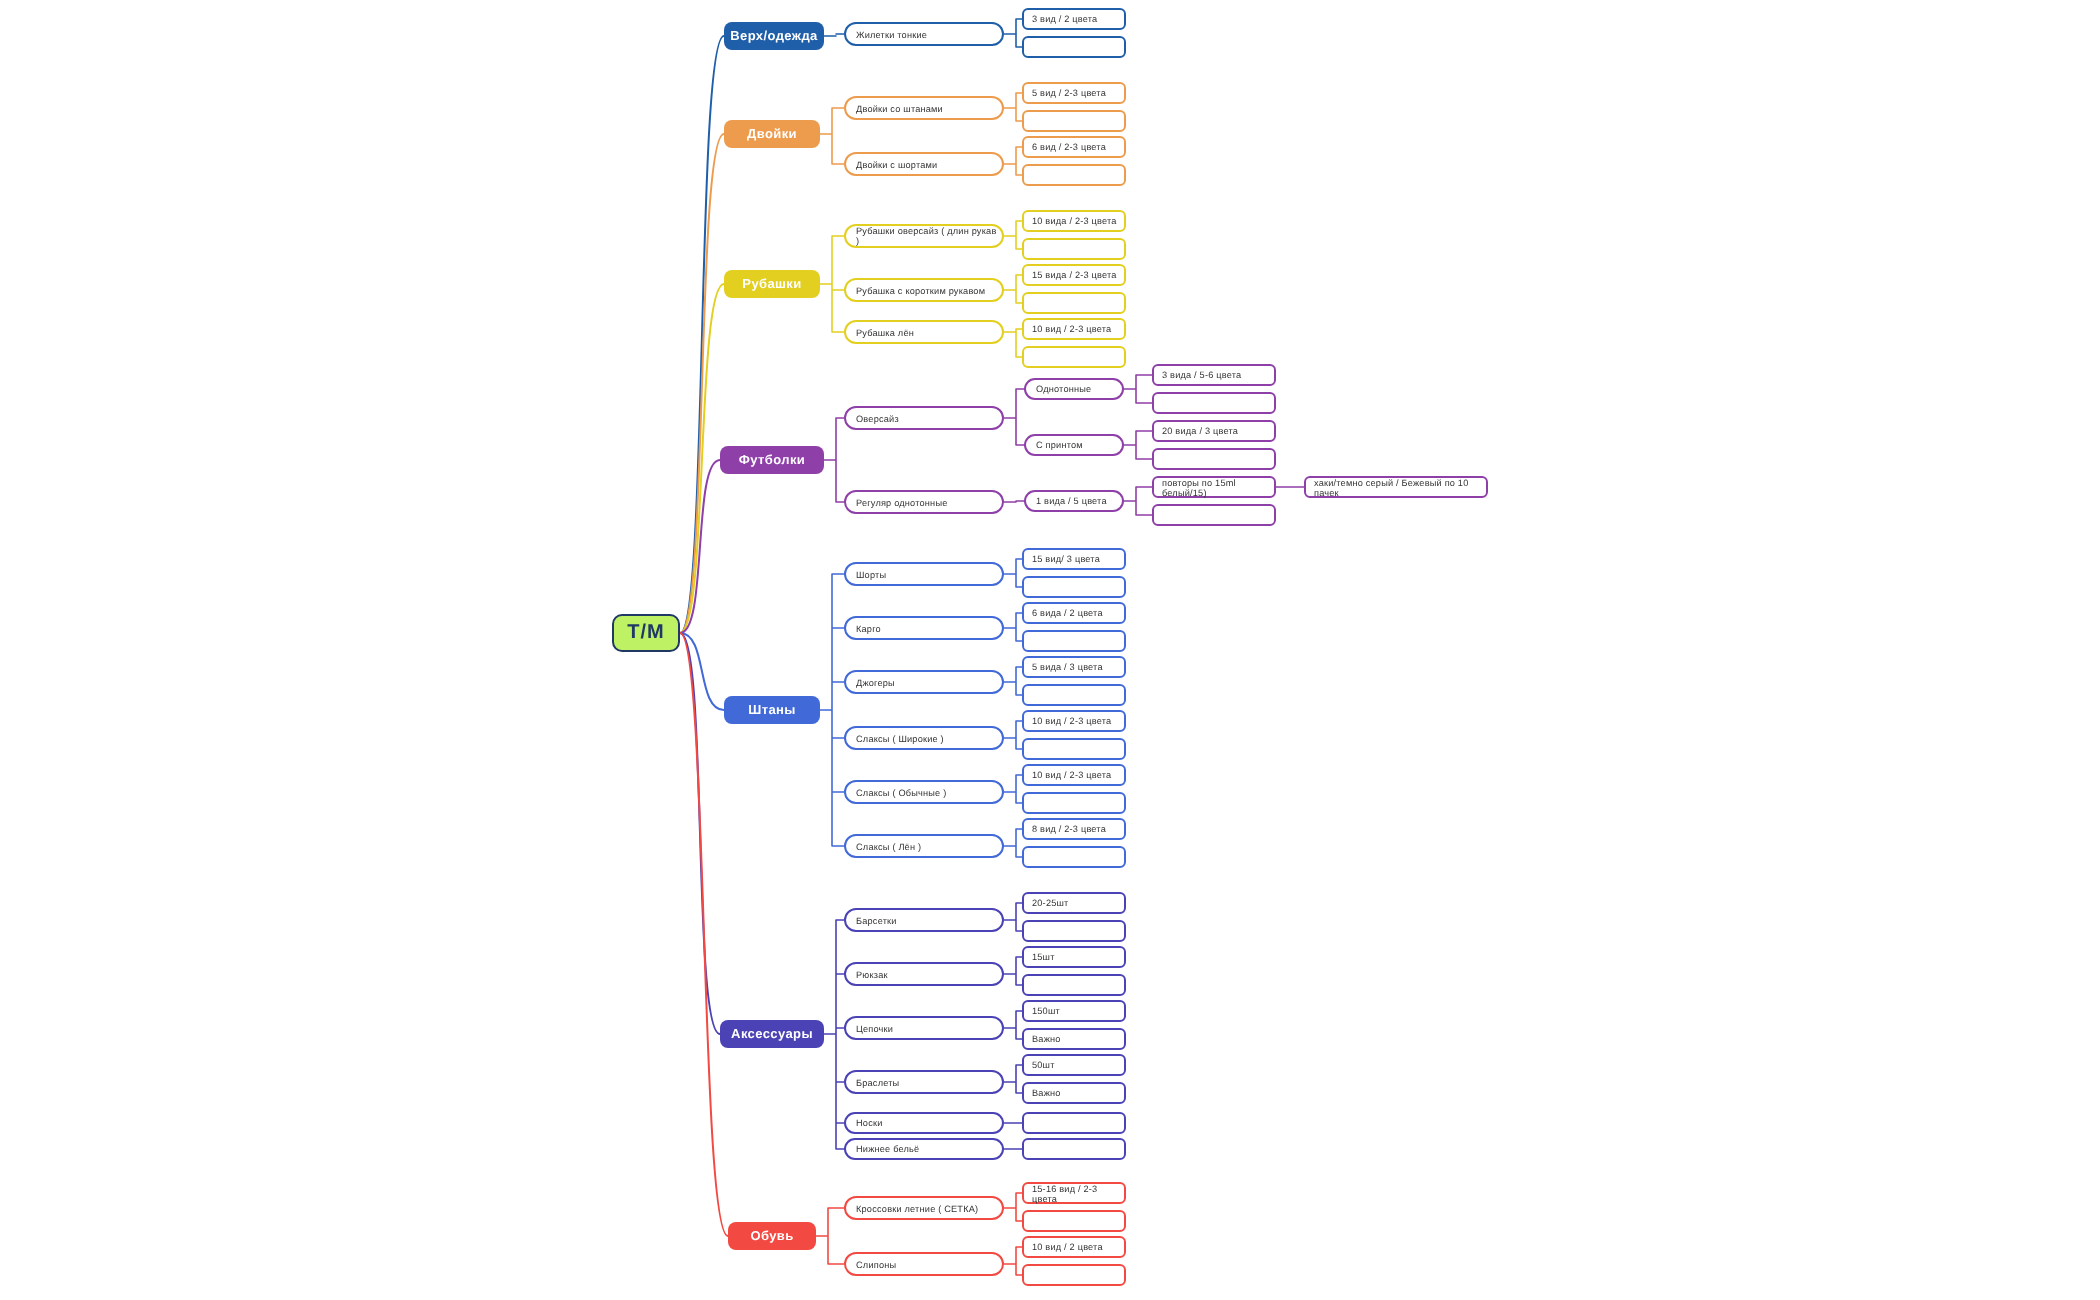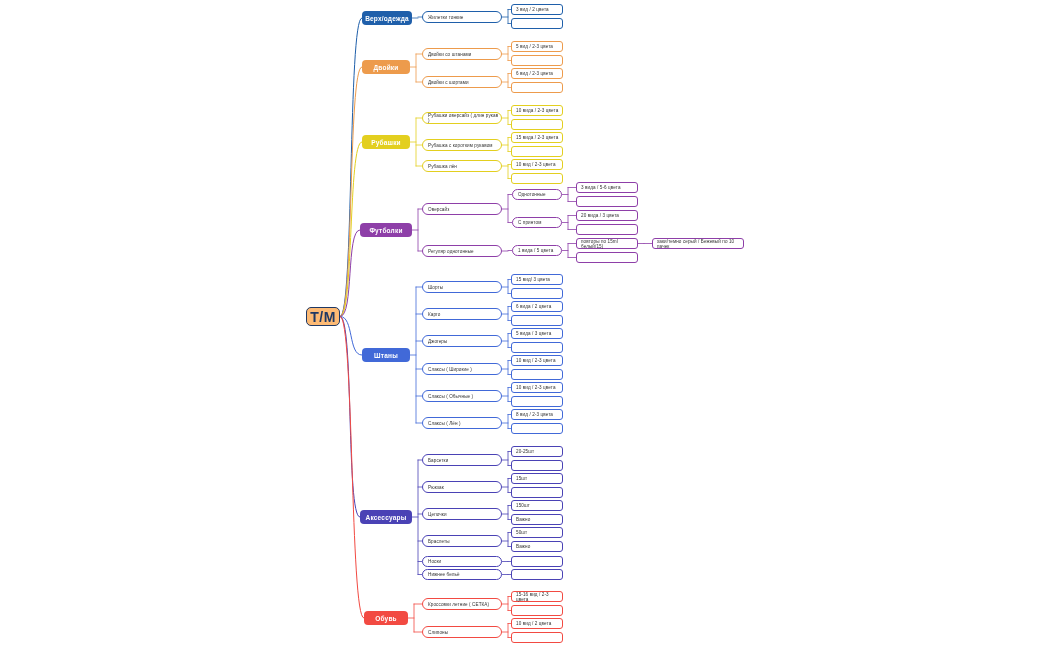--- a/index.html
+++ b/index.html
@@ -8,22 +8,22 @@
     background:#ffffff;
     font-family:"Liberation Sans","DejaVu Sans",sans-serif;
     overflow:hidden;
     position:relative;
   }
   #canvas{position:absolute;inset:0;}
   svg#links{position:absolute;left:0;top:0;width:1050px;height:650px;pointer-events:none;}
 
   .node{position:absolute;box-sizing:border-box;display:flex;align-items:center;}
   .root{
-    border:1.4px solid #1f3864;border-radius:5px;background:#fdba74;
-    justify-content:center;font-size:14px;font-weight:700;color:#1f3864;letter-spacing:.5px;
+    border:1.4px solid #1f3864;border-radius:5px;background:#bef264;
+    justify-content:center;font-size:10px;font-weight:700;color:#1f3864;letter-spacing:.5px;
   }
   .cat{
     border-radius:4px;justify-content:center;color:#fff;
     font-size:6.5px;font-weight:700;letter-spacing:.2px;
   }
   .sub{
     background:#fff;border-radius:7px;border:0.9px solid #ccc;
     padding-left:5px;font-size:4.6px;color:#333;letter-spacing:.1px;
   }
   .leaf{

